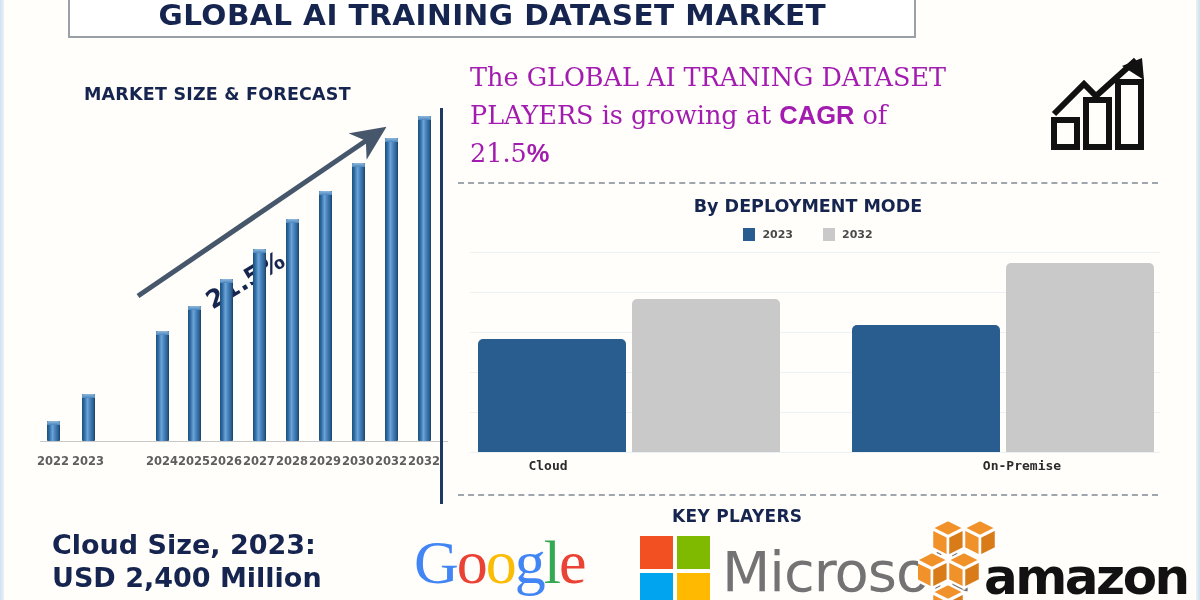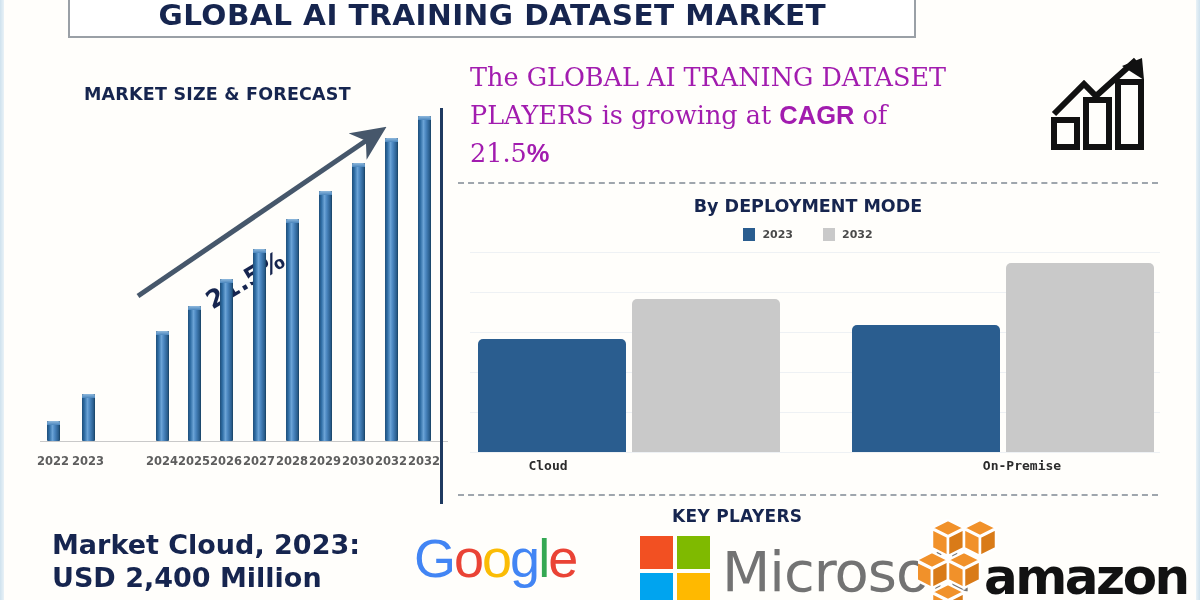--- a/index.html
+++ b/index.html
@@ -169,22 +169,22 @@
     white-space: nowrap;
   }
   #key-players-title {
     position: absolute; left: 672px; top: 506px;
     font-family: "DejaVu Sans", sans-serif;
     font-weight: 800; font-size: 17px;
     color: #16254f; letter-spacing: .3px;
   }
   #google-logo {
     position: absolute; left: 414px; top: 527px;
-    font-family: Liberation Sans, sans-serif;
-    font-size: 54px; font-weight: 400;
+    font-family: Liberation Serif, serif;
+    font-size: 62px; font-weight: 400;
     letter-spacing: -2px;
     white-space: nowrap;
   }
   #ms-logo { position: absolute; left: 640px; top: 536px; display: flex; align-items: center; gap: 12px; }
   #ms-squares { display: grid; grid-template-columns: 33px 33px; grid-template-rows: 33px 33px; gap: 4px; }
   #ms-word {
     font-family: "DejaVu Sans", sans-serif;
     font-size: 56px; color: #737373; letter-spacing: -1px;
   }
   #aws-logo { position: absolute; left: 918px; top: 518px; width: 258px; }
@@ -294,21 +294,21 @@
       <div class="gridline" style="top: 200px;"></div>
       <div class="dbar" style="left: 8px; width: 148px; height: 112.727px; background: rgb(42, 93, 143);"></div>
       <div class="dbar" style="left: 162px; width: 148px; height: 152.727px; background: rgb(201, 201, 201);"></div>
       <div class="dbar" style="left: 382px; width: 148px; height: 127.273px; background: rgb(42, 93, 143);"></div>
       <div class="dbar" style="left: 536px; width: 148px; height: 189.091px; background: rgb(201, 201, 201);"></div>
     </div>
 
   <div class="dashed-divider" id="divider-2"></div>
 
   <div id="market-size">
-    <span>Market Cloud, 2023:</span><br>
+    <span>Cloud Size, 2023:</span><br>
     <span>USD 2,400 Million</span>
   </div>
 
   <div id="key-players-title">KEY PLAYERS</div>
 
   <div id="google-logo"><span style="color:#4285F4">G</span><span style="color:#EA4335">o</span><span style="color:#FBBC05">o</span><span style="color:#4285F4">g</span><span style="color:#34A853">l</span><span style="color:#EA4335">e</span></div>
 
   <div id="ms-logo">
     <div id="ms-squares">
       <div style="background:#F25022"></div>

